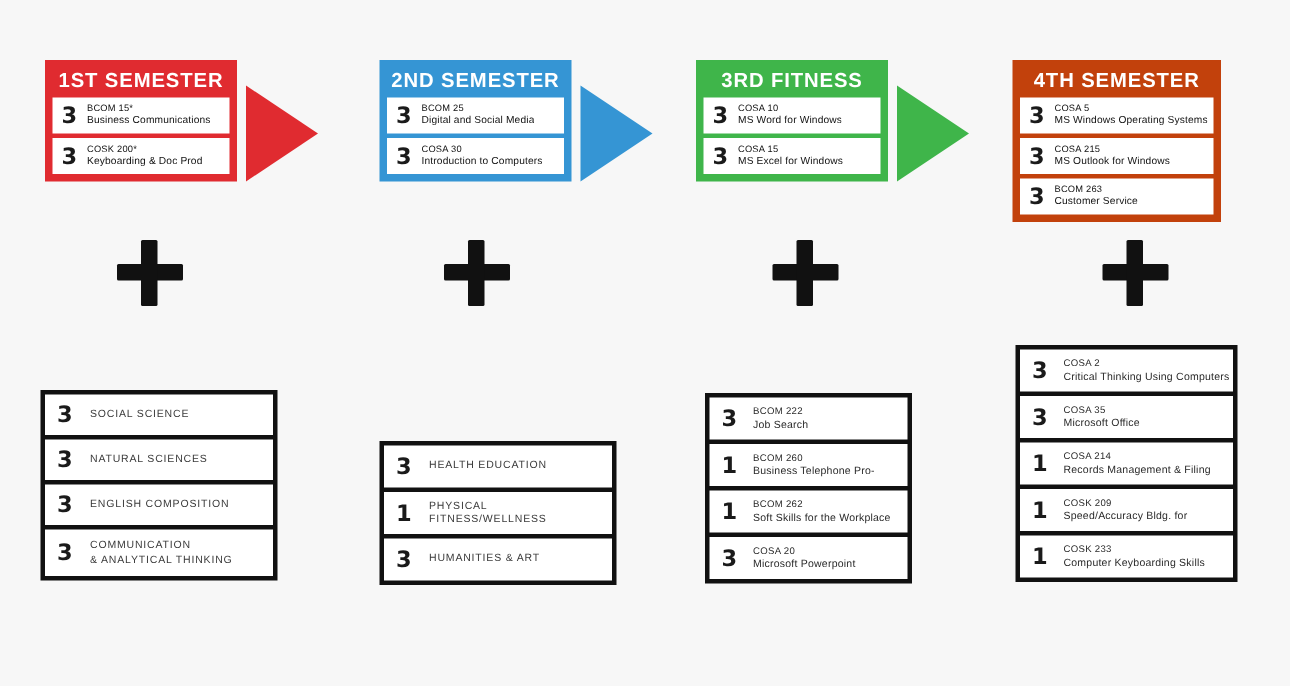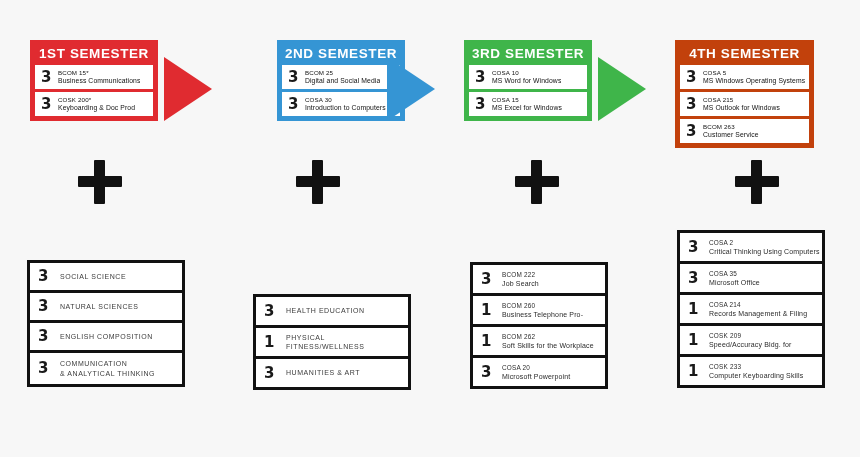--- a/index.html
+++ b/index.html
@@ -181,42 +181,42 @@
       <div class="sem-row">
         <div class="sem-credit">3</div>
         <div class="sem-text">
           <div class="sem-code">COSK 200*</div>
           <div class="sem-name">Keyboarding &amp; Doc Prod</div>
         </div>
       </div>
     </div>
   </div>
 
-  <div class="sem-block" id="sem-1" style="left: 253px; top: 40px; width: 128px; background: rgb(53, 149, 212); margin-left: 24px;">
+  <div class="sem-block" id="sem-1" style="left: 253px; top: 40px; width: 128px; background: rgb(53, 149, 212);">
     <div class="sem-title">2ND SEMESTER</div>
     <div class="sem-rows">
       <div class="sem-row">
         <div class="sem-credit">3</div>
         <div class="sem-text">
           <div class="sem-code">BCOM 25</div>
           <div class="sem-name">Digital and Social Media</div>
         </div>
       </div>
       <div class="sem-row">
         <div class="sem-credit">3</div>
         <div class="sem-text">
           <div class="sem-code">COSA 30</div>
           <div class="sem-name">Introduction to Computers</div>
         </div>
       </div>
     </div>
   </div>
 
   <div class="sem-block" id="sem-2" style="left: 464px; top: 40px; width: 128px; background: rgb(63, 181, 74);">
-    <div class="sem-title">3RD SEMESTER</div>
+    <div class="sem-title">3RD FITNESS</div>
     <div class="sem-rows">
       <div class="sem-row">
         <div class="sem-credit">3</div>
         <div class="sem-text">
           <div class="sem-code">COSA 10</div>
           <div class="sem-name">MS Word for Windows</div>
         </div>
       </div>
       <div class="sem-row">
         <div class="sem-credit">3</div>

